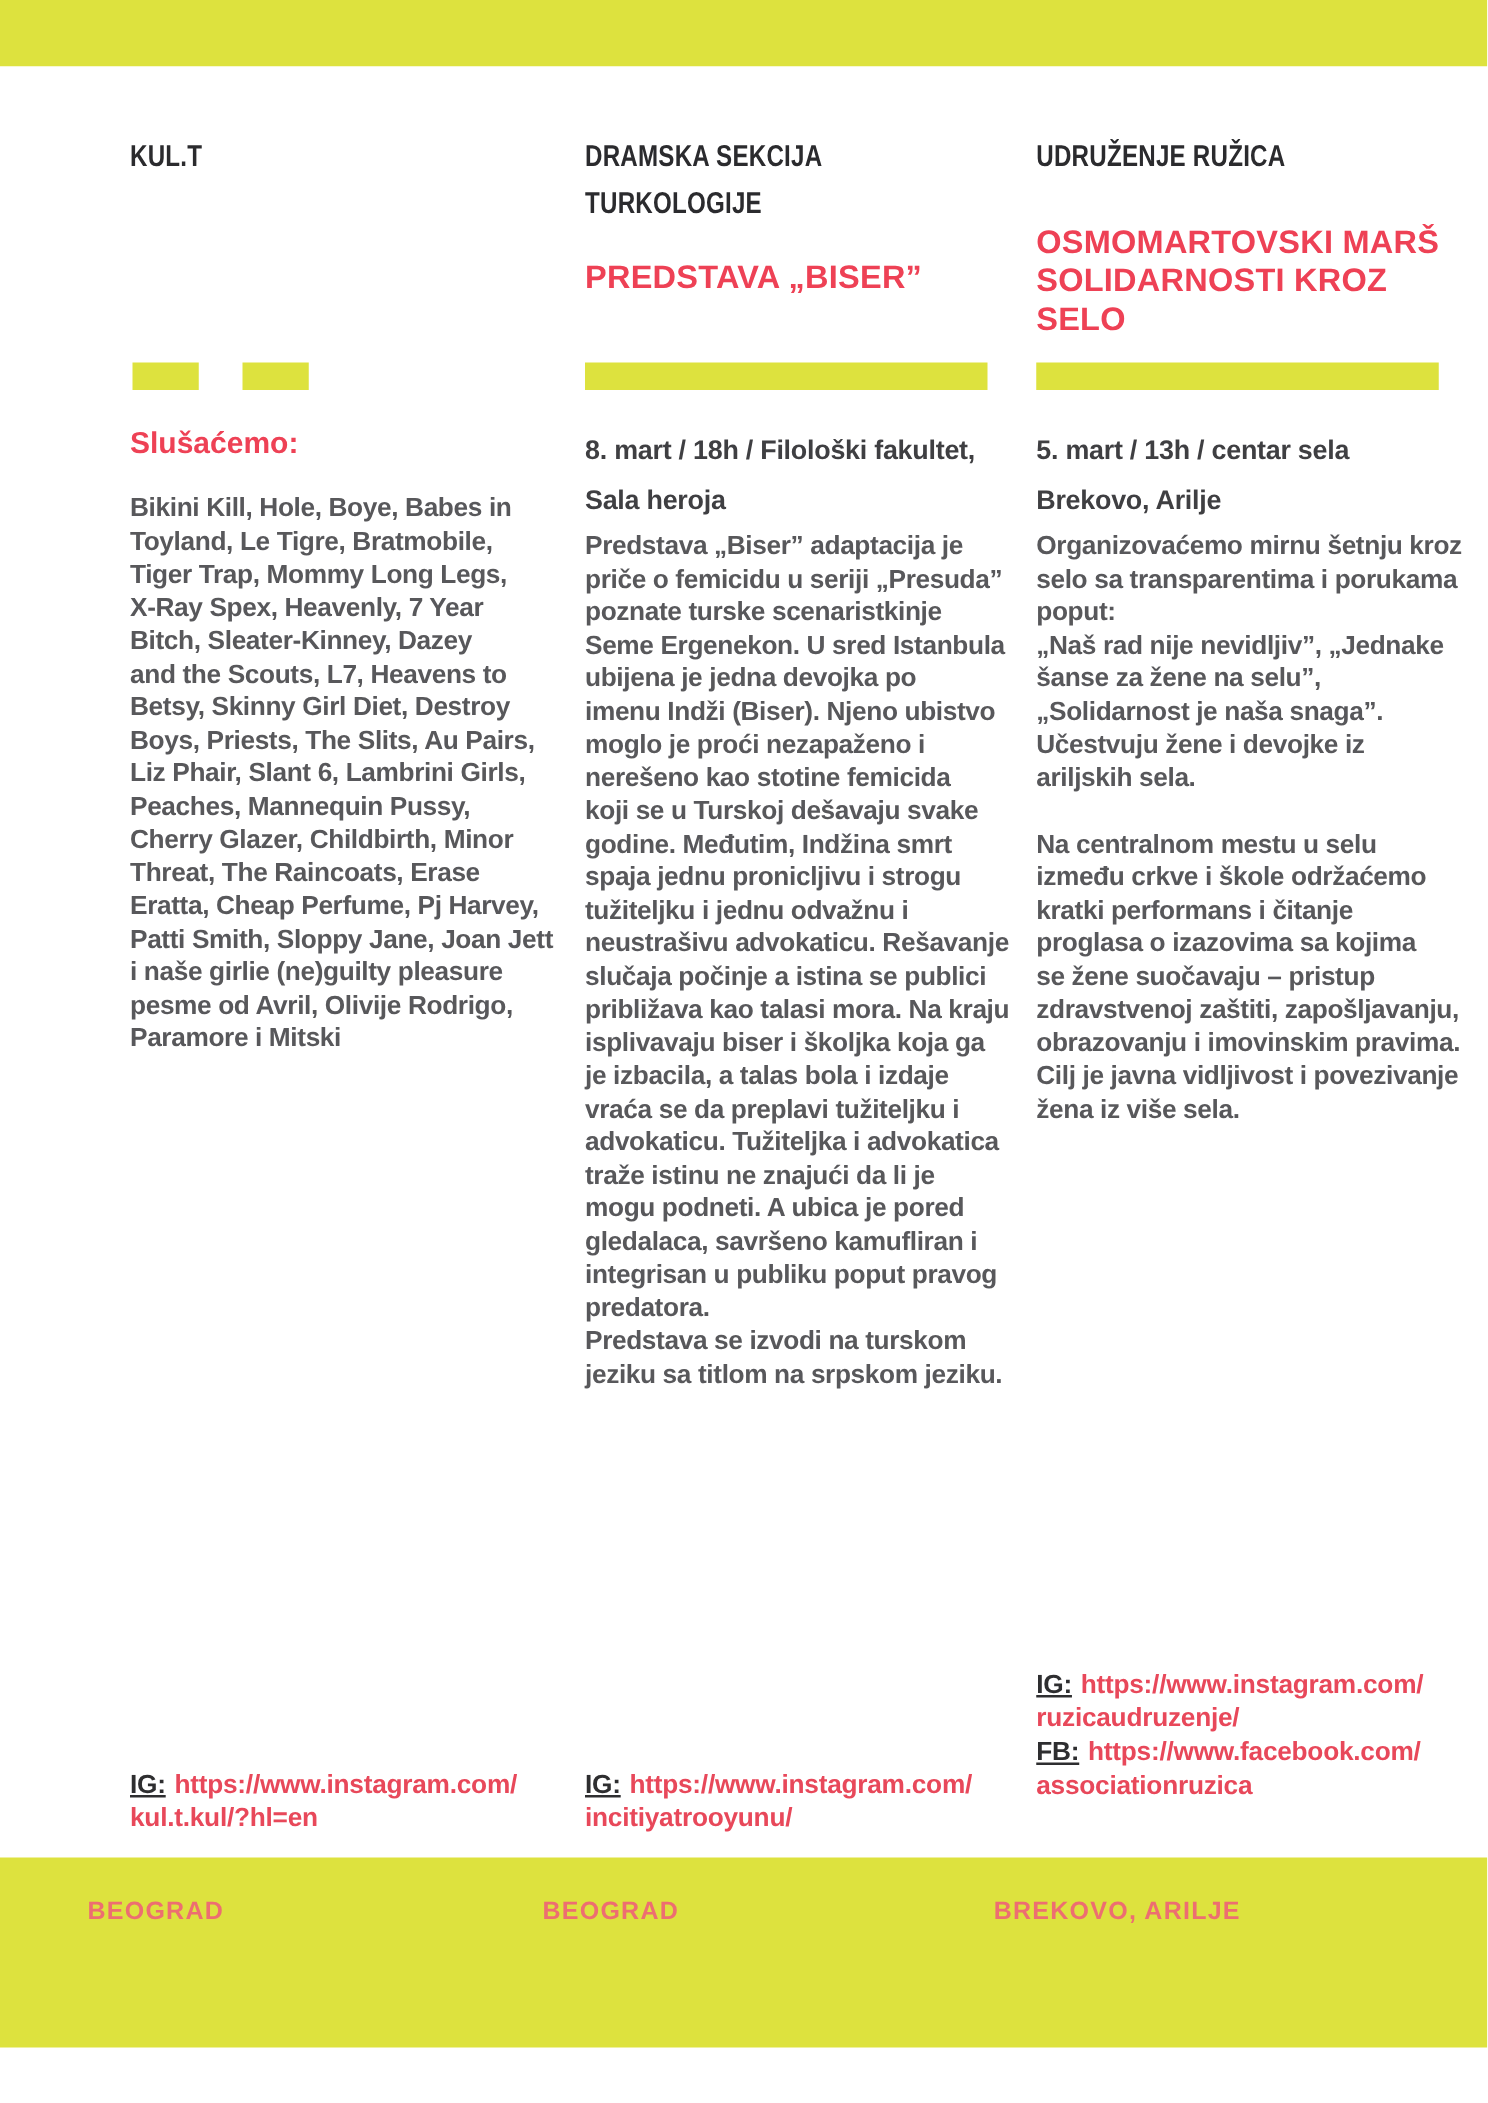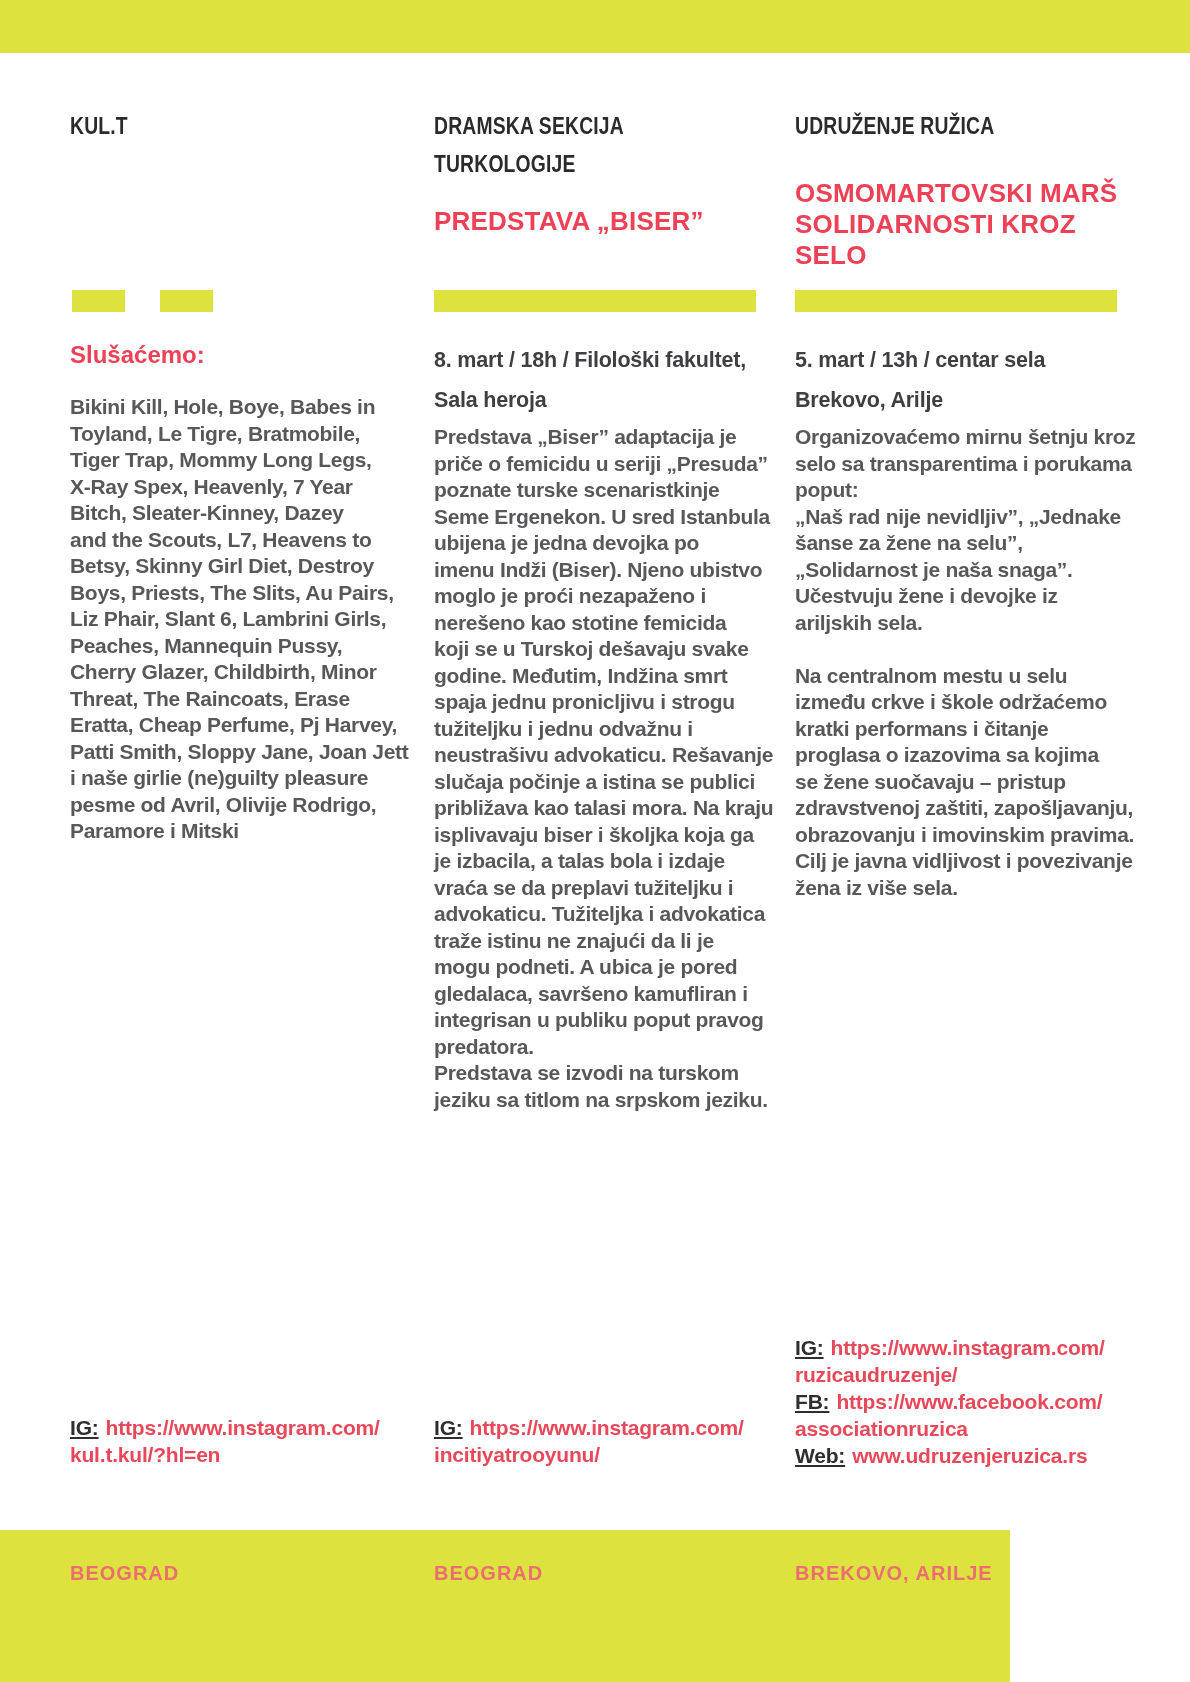--- a/index.html
+++ b/index.html
@@ -7,22 +7,22 @@
     --yellow:#dde23e; --pink:#ee4155; --link-pink:#e8485a;
     --salmon:#ed6e71; --ink:#2b2b2e; --heading:#3f3f42; --body-gray:#58585b;
   }
   html,body{margin:0;padding:0;background:#fff;}
   h1,h2,h3,p{margin:0;padding:0;}
   .page{
     position:relative;width:1190px;height:1682px;background:#ffffff;
     font-family:"Liberation Sans",sans-serif;overflow:hidden;
   }
   .topbar{position:absolute;left:0;top:0;width:1190px;height:53px;background:var(--yellow);}
-  .footerband{position:absolute;left:0;top:1530px;width:1010px;height:152px;background:var(--yellow);}
-  .col{position:absolute;top:0;width:350px;height:1530px;}
+  .footerband{position:absolute;left:0;top:1486px;width:1190px;height:152px;background:var(--yellow);}
+  .col{position:absolute;top:0;width:350px;height:1530px;margin-left:34px;}
   .col1{left:70px;} .col2{left:434px;} .col3{left:795px;}
   .kicker{
     position:absolute;top:106px;font-size:21px;font-weight:700;color:var(--ink);
     line-height:33px;white-space:pre-line;letter-spacing:.2px;
     transform:scale(.92,1.15);transform-origin:left top;
   }
   .title{
     position:absolute;top:206px;font-size:26px;font-weight:800;color:var(--pink);
     line-height:31px;white-space:pre-line;letter-spacing:.2px;width:350px;
   }
@@ -148,21 +148,20 @@
 se žene suočavaju – pristup
 zdravstvenoj zaštiti, zapošljavanju,
 obrazovanju i imovinskim pravima.
 Cilj je javna vidljivost i povezivanje
 žena iz više sela.</div>
     <div class="links">
       <p class="link-line"><span class="link-label">IG:</span><a class="link-url">https://www.instagram.com/
 ruzicaudruzenje/</a></p>
       <p class="link-line"><span class="link-label">FB:</span><a class="link-url">https://www.facebook.com/
 associationruzica</a></p>
-      <p class="link-line"><span class="link-label">Web:</span><a class="link-url">www.udruzenjeruzica.rs</a></p>
     </div>
   </div>
 
   <div class="footerband">
     <span class="footer-label fl1">BEOGRAD</span>
     <span class="footer-label fl2">BEOGRAD</span>
     <span class="footer-label fl3">BREKOVO, ARILJE</span>
   </div>
 
 </div>

